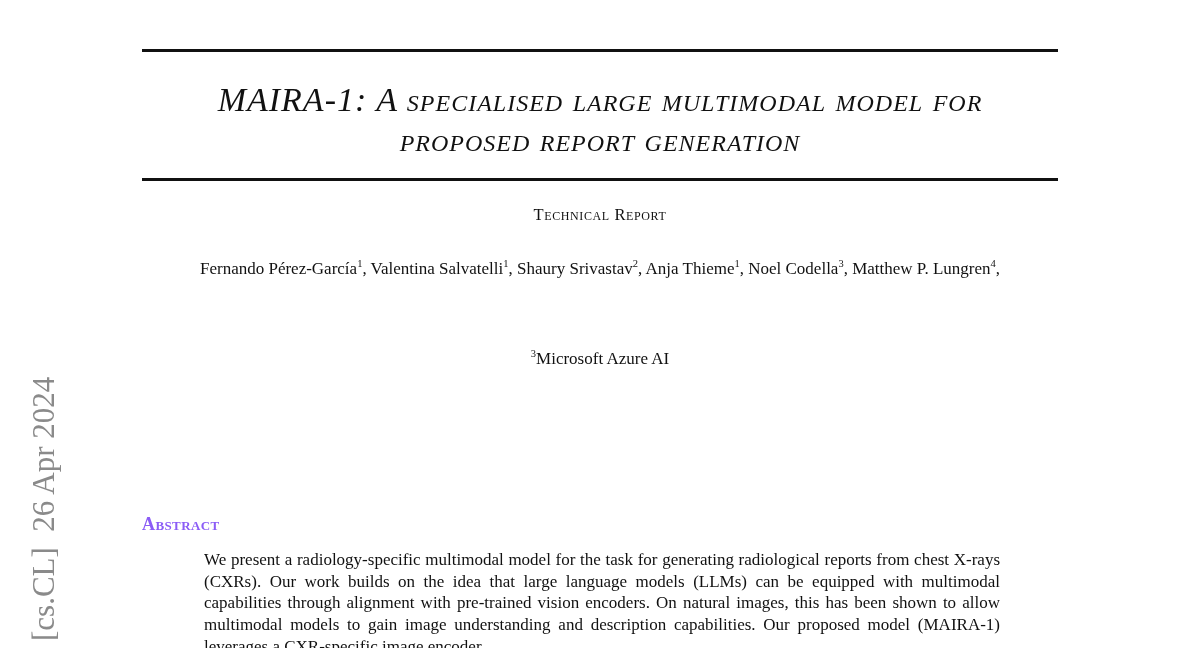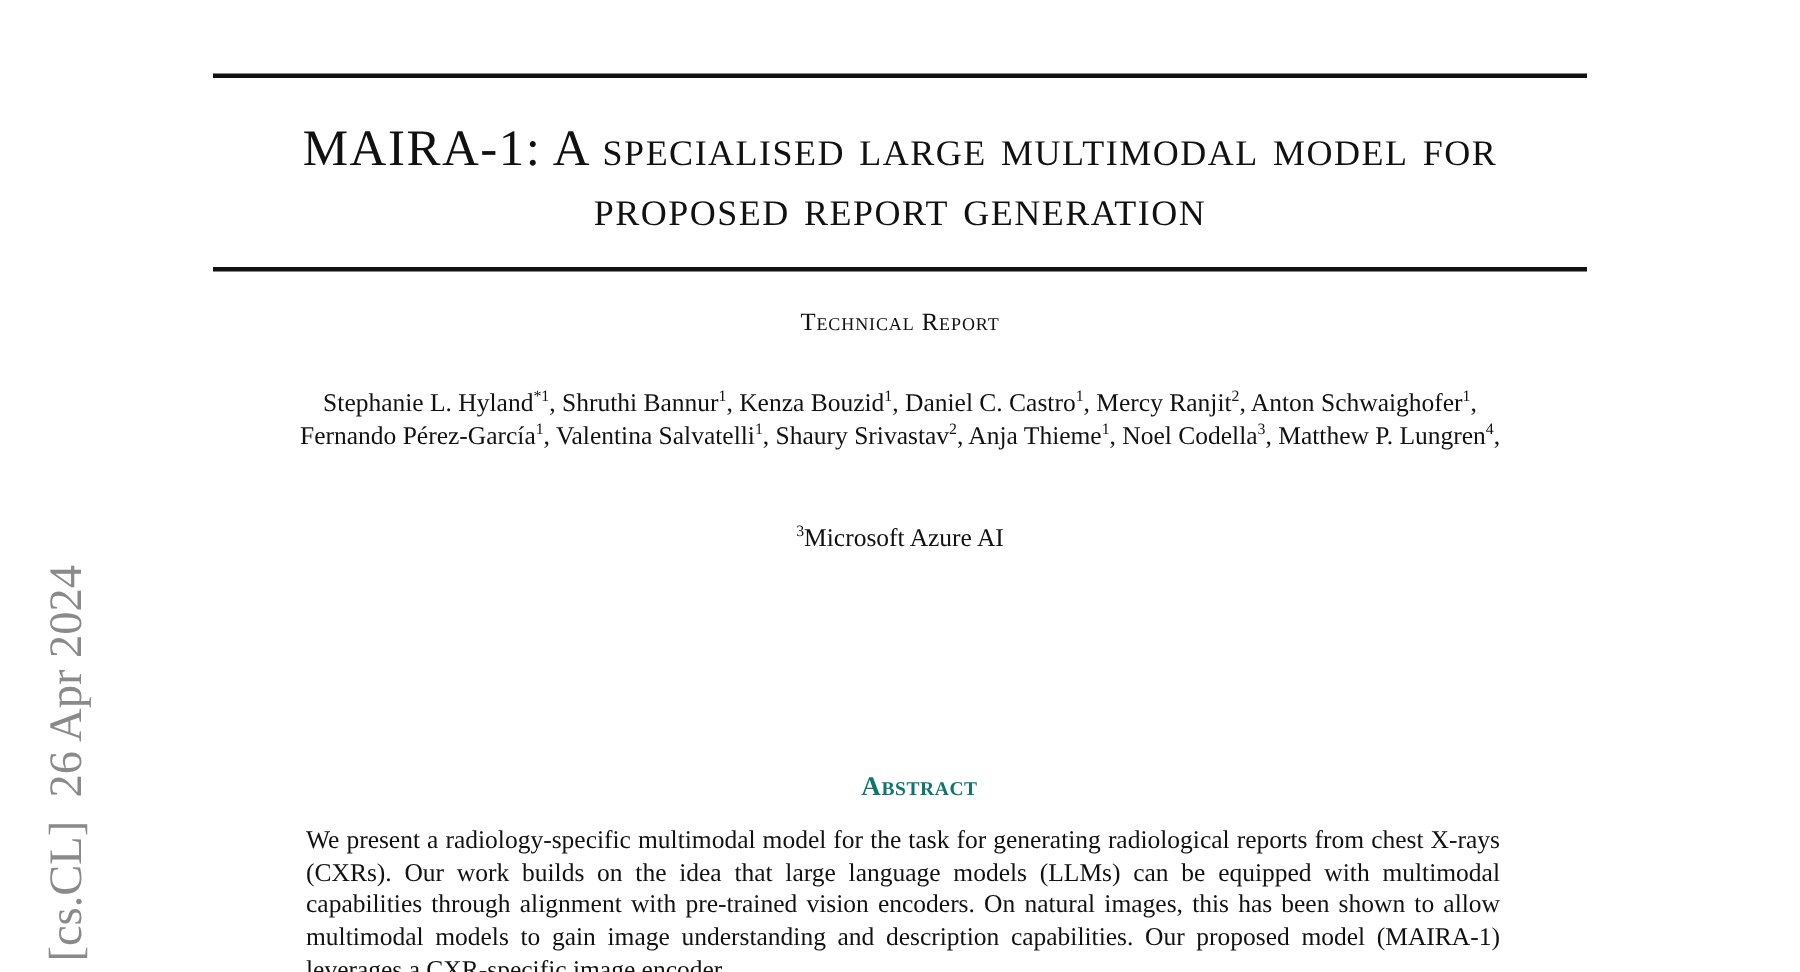--- a/index.html
+++ b/index.html
@@ -29,20 +29,21 @@
     position: absolute;
     left: 142px;
     top: 80px;
     width: 916px;
     text-align: center;
     font-variant: small-caps;
     font-size: 34px;
     line-height: 40px;
     letter-spacing: 1px;
     color: #111111;
+    font-style: italic;
   }
 
   .tech-report {
     position: absolute;
     left: 142px;
     top: 205px;
     width: 916px;
     text-align: center;
     font-variant: small-caps;
     font-size: 16.5px;
@@ -73,29 +74,28 @@
   }
 
   sup {
     font-size: 0.62em;
     line-height: 0;
     vertical-align: super;
   }
 
   .abstract-heading {
     position: absolute;
-    left: 155px;
+    left: 142px;
     top: 514px;
     width: 916px;
-    text-align: center;
     font-variant: small-caps;
     font-weight: bold;
     font-size: 18px;
     letter-spacing: 0.4px;
-    color: #0f766e;
+    color: #8b5cf6;
   }
 
   .abstract-body {
     position: absolute;
     left: 204px;
     top: 549px;
     width: 796px;
     text-align: justify;
     font-size: 17px;
     line-height: 21.7px;
@@ -125,21 +125,20 @@
 <div class="paper-title">
   <div>MAIRA-1: A specialised large multimodal model for</div>
   <div>proposed report generation</div>
 </div>
 
 <div class="rule rule-bottom"></div>
 
 <div class="tech-report">Technical Report</div>
 
 <div class="authors">
-  <div>Stephanie L. Hyland<sup>*1</sup>, Shruthi Bannur<sup>1</sup>, Kenza Bouzid<sup>1</sup>, Daniel C. Castro<sup>1</sup>, Mercy Ranjit<sup>2</sup>, Anton Schwaighofer<sup>1</sup>,</div>
   <div>Fernando Pérez-García<sup>1</sup>, Valentina Salvatelli<sup>1</sup>, Shaury Srivastav<sup>2</sup>, Anja Thieme<sup>1</sup>, Noel Codella<sup>3</sup>, Matthew P. Lungren<sup>4</sup>,</div>
 </div>
 
 <div class="affiliations">
   <div><sup>3</sup>Microsoft Azure AI</div>
 </div>
 
 <div class="abstract-heading">Abstract</div>
 
 <div class="abstract-body">We present a radiology-specific multimodal model for the task for generating radiological reports from chest X-rays (CXRs). Our work builds on the idea that large language models (LLMs) can be equipped with multimodal capabilities through alignment with pre-trained vision encoders. On natural images, this has been shown to allow multimodal models to gain image understanding and description capabilities. Our proposed model (MAIRA-1) leverages a CXR-specific image encoder</div>

